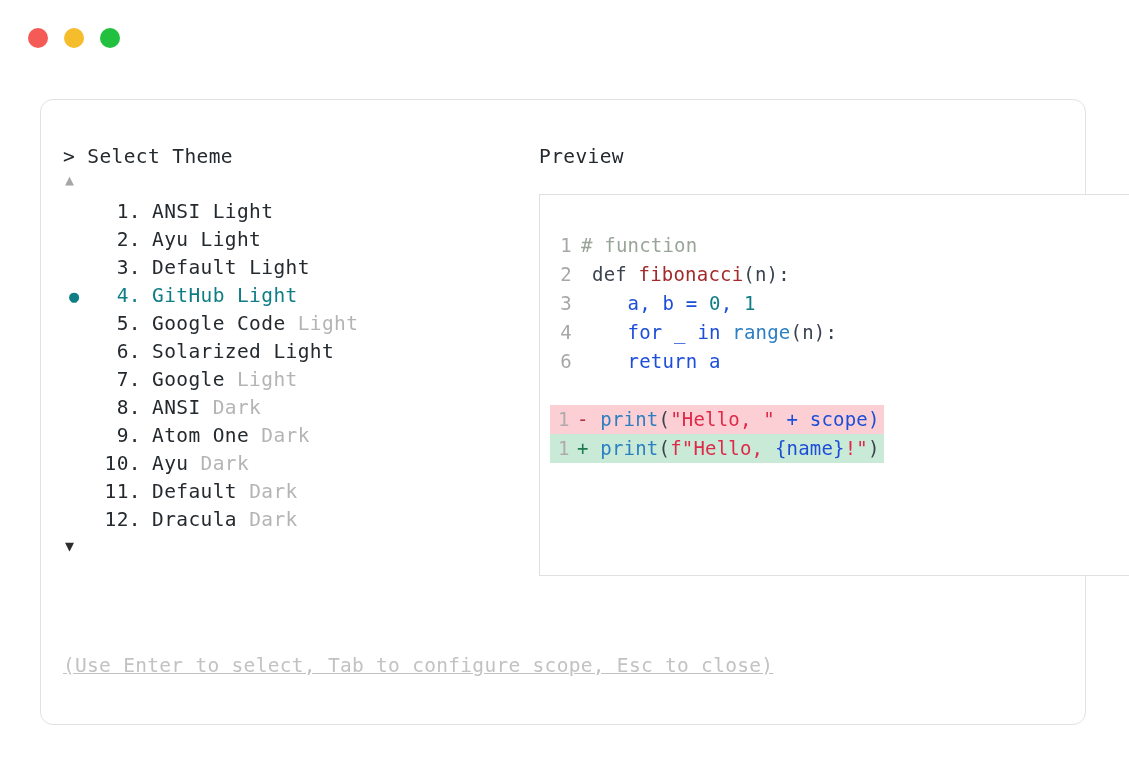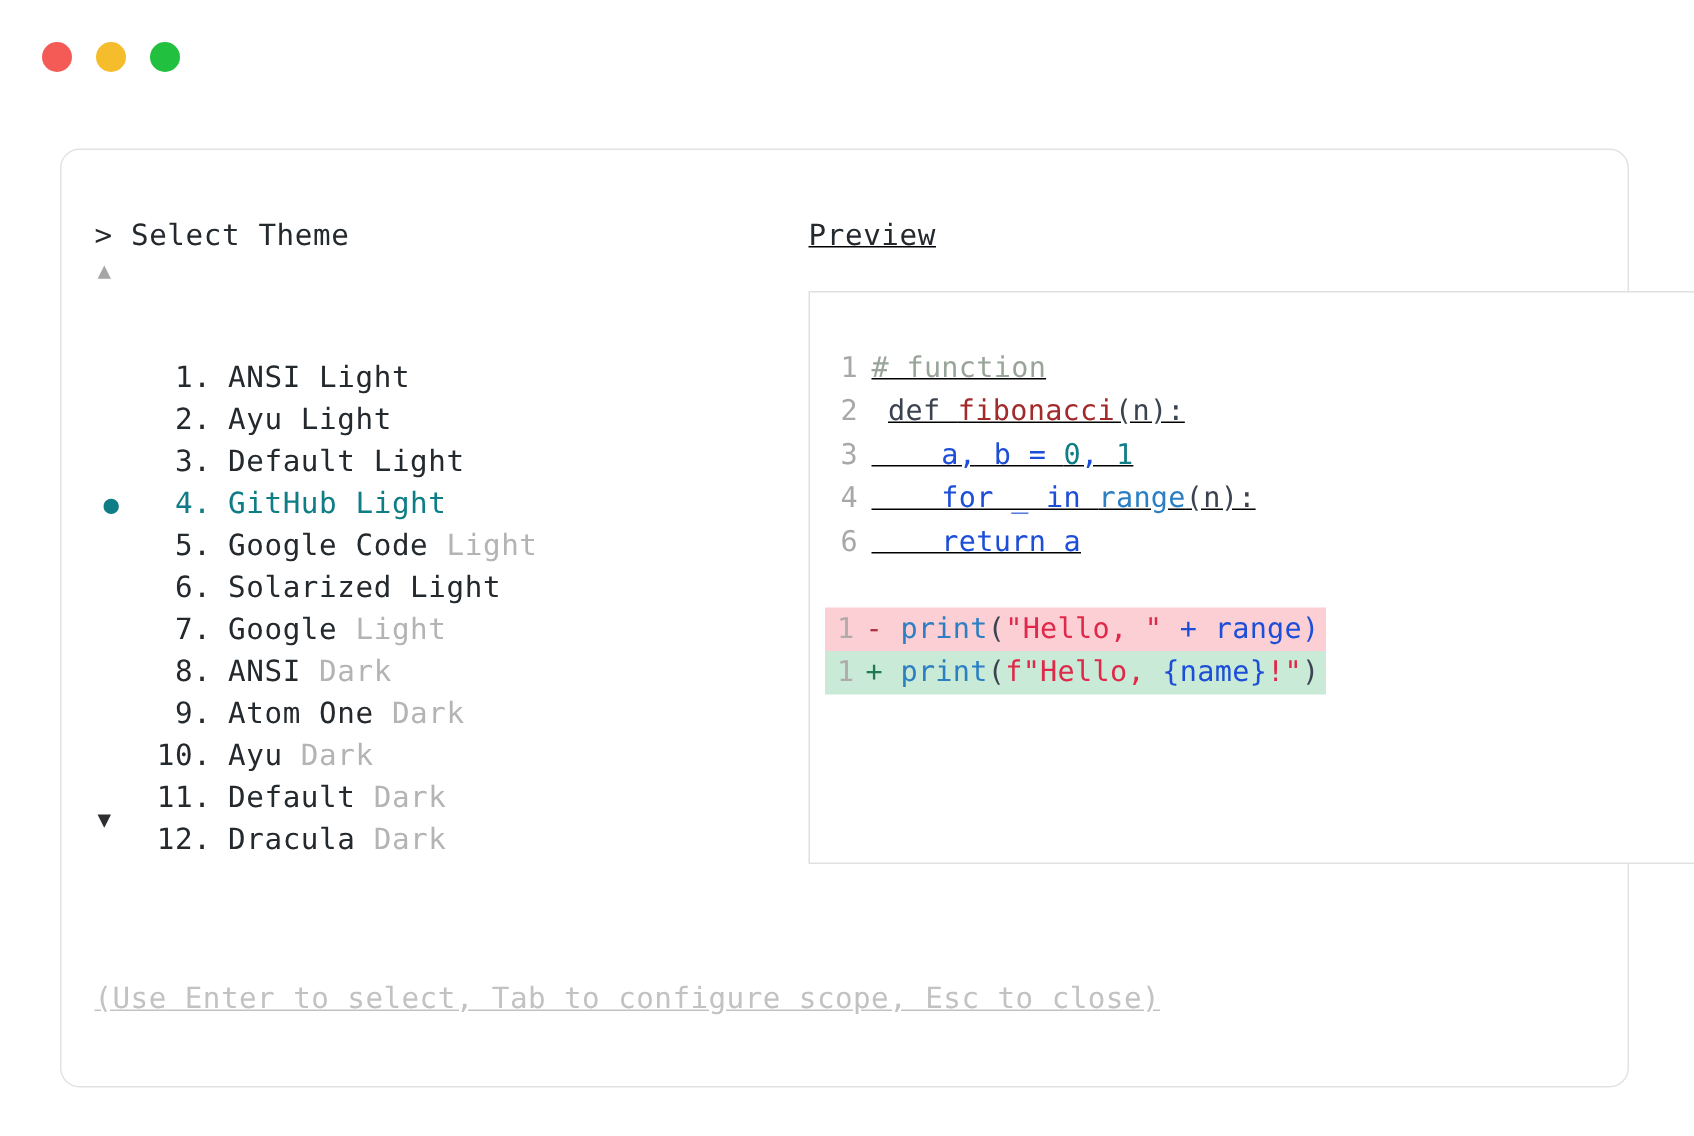--- a/index.html
+++ b/index.html
@@ -104,21 +104,20 @@
   }
   .row-num {
     width: 48px;
     flex: 0 0 48px;
     text-align: right;
     color: #24292e;
   }
   .row-name {
     color: #24292e;
     padding-left: 11px;
-    margin-top: 40px;
   }
   .row-suffix {
     color: #24292e;
     padding-left: 0px;
   }
   .theme-row.selected .row-num,
   .theme-row.selected .row-name,
   .theme-row.selected .row-suffix {
     color: #0f7d85;
   }
@@ -135,21 +134,20 @@
     white-space: pre;
     text-decoration: underline;
   }
 
   
   .right-col {
     position: absolute;
     left: 498px;
     top: 44px;
     width: 528px;
-    text-decoration: underline;
   }
   .preview-label {
     font-size: 19.5px;
     color: #24292e;
     letter-spacing: 0.4px;
     height: 26px;
     line-height: 26px;
     white-space: pre;
   }
   .preview-box {
@@ -246,20 +244,20 @@
       <div class="preview-box">
         <div id="code-block">
             <div class="code-line"><span class="ln">1</span><span class="tok-comment"># function</span></div>
             <div class="code-line"><span class="ln">2</span><span class="tok-kw">def </span><span class="tok-fn">fibonacci</span><span class="tok-punct">(n):</span></div>
             <div class="code-line"><span class="ln">3</span><span class="tok-plain">    a, b = </span><span class="tok-num">0</span><span class="tok-plain">, </span><span class="tok-num">1</span></div>
             <div class="code-line"><span class="ln">4</span><span class="tok-plain">    for _ in </span><span class="tok-builtin">range</span><span class="tok-punct">(n):</span></div>
             <div class="code-line"><span class="ln">6</span><span class="tok-plain">    return a</span></div>
           </div>
         <div class="blank-line"></div>
         <div class="diff-wrap" id="diff-block">
-            <div><span class="diff-line diff-del"><span class="diff-ln">1</span><span class="diff-mark-del">- </span><span class="tok-builtin">print</span><span class="tok-punct">(</span><span class="tok-str">"Hello, "</span><span class="tok-plain"> + range)</span></span></div>
+            <div><span class="diff-line diff-del"><span class="diff-ln">1</span><span class="diff-mark-del">- </span><span class="tok-builtin">print</span><span class="tok-punct">(</span><span class="tok-str">"Hello, "</span><span class="tok-plain"> + scope)</span></span></div>
             <div><span class="diff-line diff-add"><span class="diff-ln">1</span><span class="diff-mark-add">+ </span><span class="tok-builtin">print</span><span class="tok-punct">(</span><span class="tok-str">f"Hello, </span><span class="tok-plain">{name}</span><span class="tok-str">!"</span><span class="tok-punct">)</span></span></div>
           </div>
       </div>
     </div>
 
   </div>
 </div>
 
 </body></html>

